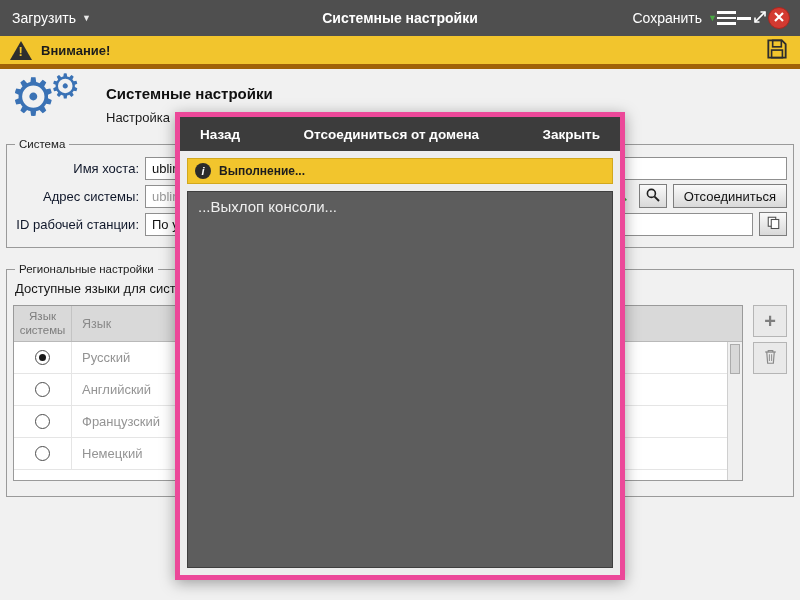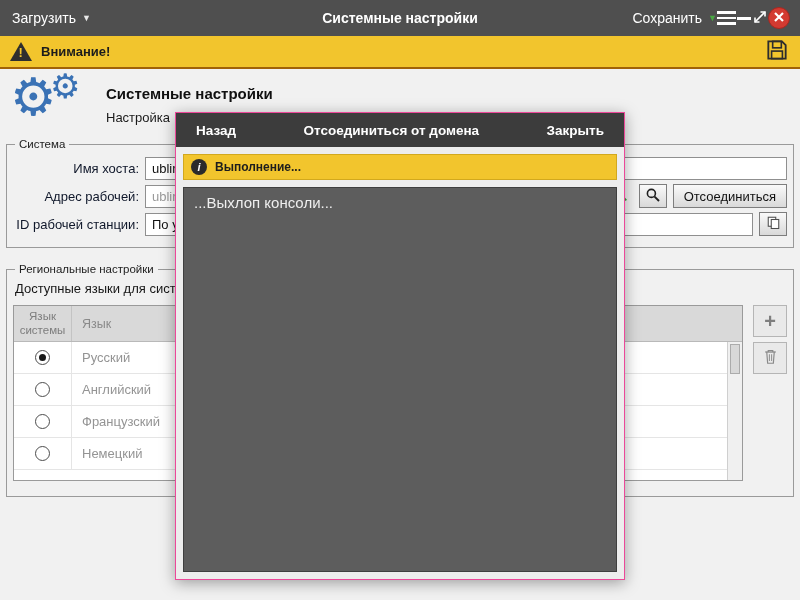--- a/index.html
+++ b/index.html
@@ -16,21 +16,21 @@
   .caret.white { color:#e8e8e8; }
   .caret.green { color:#49a942; }
   .hamburger { display:flex; flex-direction:column; gap:3px; background:none; border:none; padding:2px 0; }
   .hamburger i { display:block; width:19px; height:2.5px; background:#fff; }
   .min-btn { width:16px; height:18px; background:none; border:none; position:relative; }
   .min-btn i { position:absolute; left:1px; right:1px; top:8px; height:2.5px; background:#fff; }
   .icon-btn { background:none; border:none; padding:0; display:flex; align-items:center; }
   .close-btn { width:22px; height:22px; border-radius:50%; background:#d33a31; border:1px solid #a92720; display:flex; align-items:center; justify-content:center; padding:0; }
 
   
-  .warnbar { height:33px; background:#f2c52d; border-bottom:2px solid #a16207; display:flex; align-items:center; padding:0 10px; }
+  .warnbar { height:33px; background:#f2c52d; border-bottom:5px solid #a16207; display:flex; align-items:center; padding:0 10px; }
   .tri { width:0; height:0; border-left:11px solid transparent; border-right:11px solid transparent; border-bottom:19px solid #2e2e2e; position:relative; }
   .tri::after { content:"!"; position:absolute; left:-2.5px; top:3px; color:#f2c52d; font-size:13px; font-weight:bold; }
   .warn-text { font-weight:bold; font-size:13px; color:#1c1c1c; margin-left:9px; }
   .floppy-btn { margin-left:auto; background:none; border:none; padding:0; display:flex; }
 
   
   .content { position:relative; height:530px; background:#f1f1f1; }
   .app-icon { position:absolute; left:10px; top:6px; width:86px; height:66px; color:#3a72b5; }
   .gear-big { position:absolute; left:0; top:-4px; font-size:52px; line-height:1; }
   .gear-small { position:absolute; left:40px; top:-6px; font-size:34px; line-height:1; }
@@ -63,21 +63,21 @@
   .td2 { flex:1; display:flex; align-items:center; padding-left:10px; font-size:13px; color:#949494; }
   .radio { width:15px; height:15px; border-radius:50%; border:1px solid #4d4d4d; background:#fff; position:relative; display:inline-block; }
   .radio.checked::after { content:""; position:absolute; left:3px; top:3px; right:3px; bottom:3px; border-radius:50%; background:#181818; }
   .vscroll { position:absolute; top:36px; right:0; bottom:0; width:15px; background:#f0f0f0; border-left:1px solid #cfcfcf; }
   .vthumb { position:absolute; top:2px; left:2px; right:2px; height:30px; background:#d8d8d8; border:1px solid #ababab; }
   .side-btns { flex:0 0 34px; display:flex; flex-direction:column; gap:5px; }
   .side-btn { width:34px; height:32px; border:1px solid #b5b5b5; background:#e9e9e9; color:#8a8a8a; display:flex; align-items:center; justify-content:center; font-family:inherit; }
   .plus-glyph { font-size:20px; font-weight:bold; color:#7e7e7e; line-height:1; }
 
   
-  .modal { position:absolute; left:175px; top:43px; width:450px; height:468px; background:#ededed; border:1px solid #ec4899; box-shadow:0 3px 14px rgba(0,0,0,.35); display:flex; flex-direction:column; }
+  .modal { position:absolute; left:175px; top:43px; width:450px; height:468px; background:#ededed; border:5px solid #ec4899; box-shadow:0 3px 14px rgba(0,0,0,.35); display:flex; flex-direction:column; }
   .modal-header { height:34px; background:#3c3c3c; display:flex; align-items:center; justify-content:space-between; padding:0 20px; }
   .mh-btn { background:none; border:none; color:#fff; font-size:13.5px; font-weight:bold; font-family:inherit; padding:0; }
   .modal-body { flex:1; display:flex; flex-direction:column; padding:7px; }
   .status-bar { height:26px; background:#f2c52d; border:1px solid #d2a81d; display:flex; align-items:center; gap:8px; padding:0 7px; flex:0 0 auto; }
   .info-circle { width:16px; height:16px; border-radius:50%; background:#2b2b2b; color:#fff; font-size:11px; font-weight:bold; display:flex; align-items:center; justify-content:center; font-style:italic; }
   .status-text { font-size:12px; font-weight:bold; color:#1d1d1d; }
   .console { flex:1; margin-top:7px; background:#5d5d5d; border:1px solid #3f3f3f; color:#efefef; font-size:15px; padding:6px 10px; }
 </style>
 </head>
 <body>
@@ -149,21 +149,21 @@
 
     <fieldset class="fs-system">
       <legend>Система</legend>
 
       <div class="frow">
         <span class="flabel">Имя хоста:</span>
         <input class="tinput grow" value="ublinux" style="">
       </div>
 
       <div class="frow">
-        <span class="flabel">Адрес рабочей:</span>
+        <span class="flabel">Адрес системы:</span>
         <input class="tinput grow muted" value="ublinux" style="">
         <button class="plug-wrap">
           <span>
             <svg width="20" height="20" viewBox="0 0 24 24" style="transform:rotate(-45deg)">
                 <path d="M9 3 V8 M15 3 V8" stroke="#3f9e3f" stroke-width="2.2"></path>
                 <path d="M7 8 h10 v3.5 a5 5 0 0 1 -10 0 Z" fill="#3f9e3f"></path>
                 <path d="M12 17 V21" stroke="#3f9e3f" stroke-width="2.2"></path>
               </svg>
           </span>
         </button>

